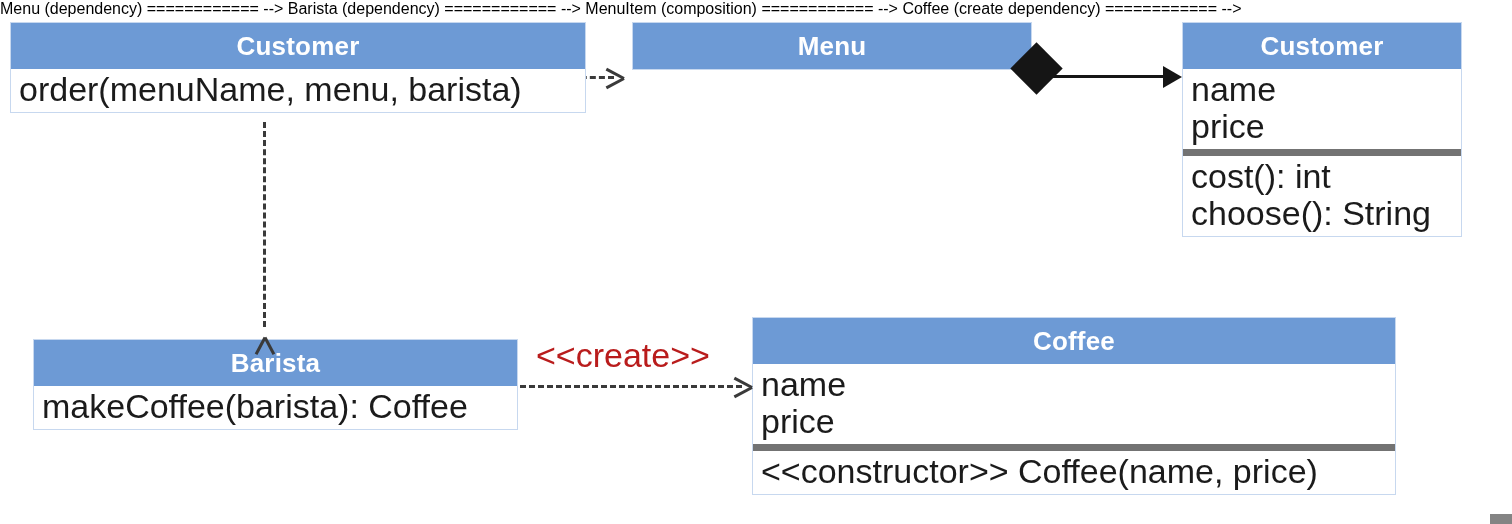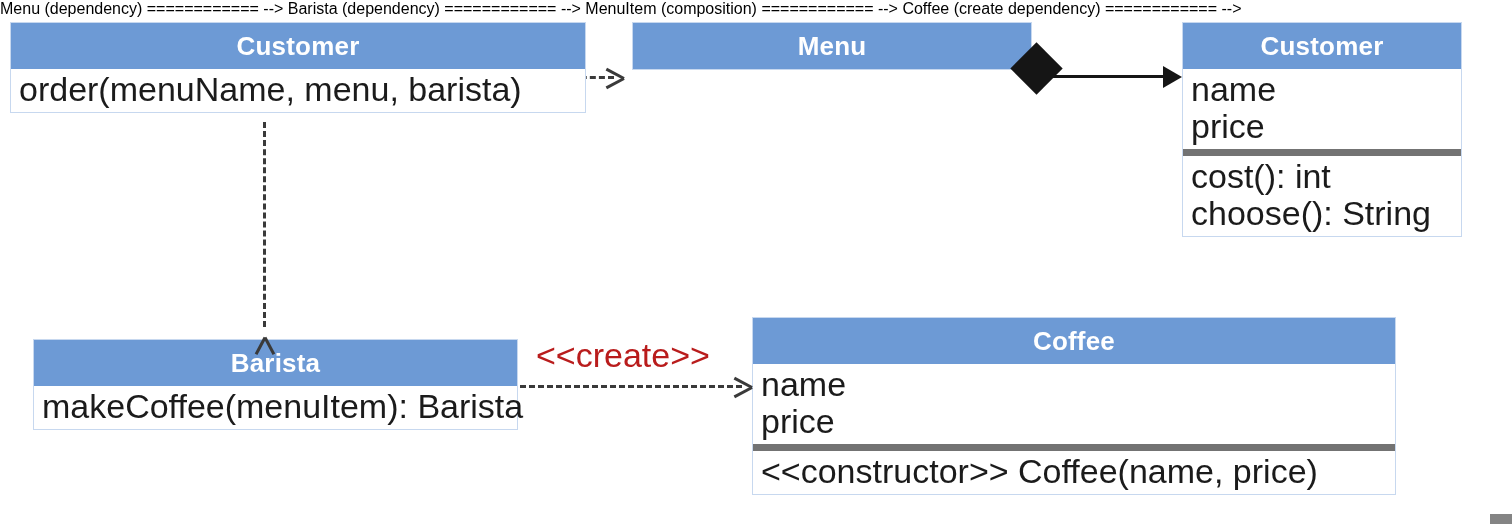--- a/index.html
+++ b/index.html
@@ -189,21 +189,21 @@
     <div class="uml-compartment">
       <div class="uml-row">cost(): int</div>
       <div class="uml-row">choose(): String</div>
     </div>
   </div>
 
   
   <div class="uml-class" style="left:17px; top:339px; width:485px;margin-left:16px;">
     <div class="uml-header">Barista</div>
     <div class="uml-compartment">
-      <div class="uml-row">makeCoffee(menuItem): Barista</div>
+      <div class="uml-row">makeCoffee(barista): Coffee</div>
     </div>
   </div>
 
   
   <div class="uml-class" style="left:752px; top:317px; width:644px;">
     <div class="uml-header">Coffee</div>
     <div class="uml-compartment">
       <div class="uml-row">name</div>
       <div class="uml-row">price</div>
     </div>

